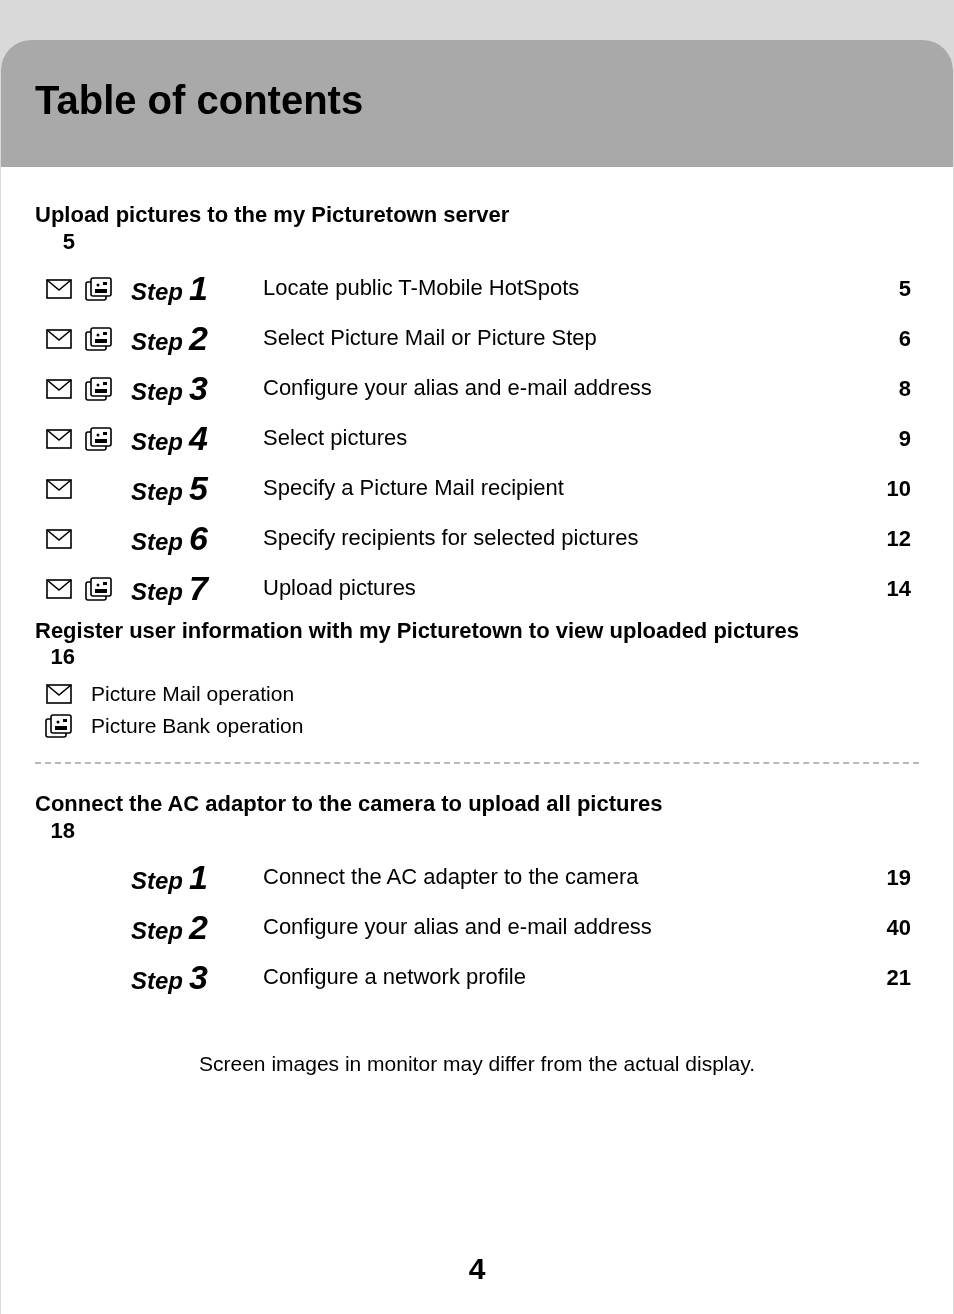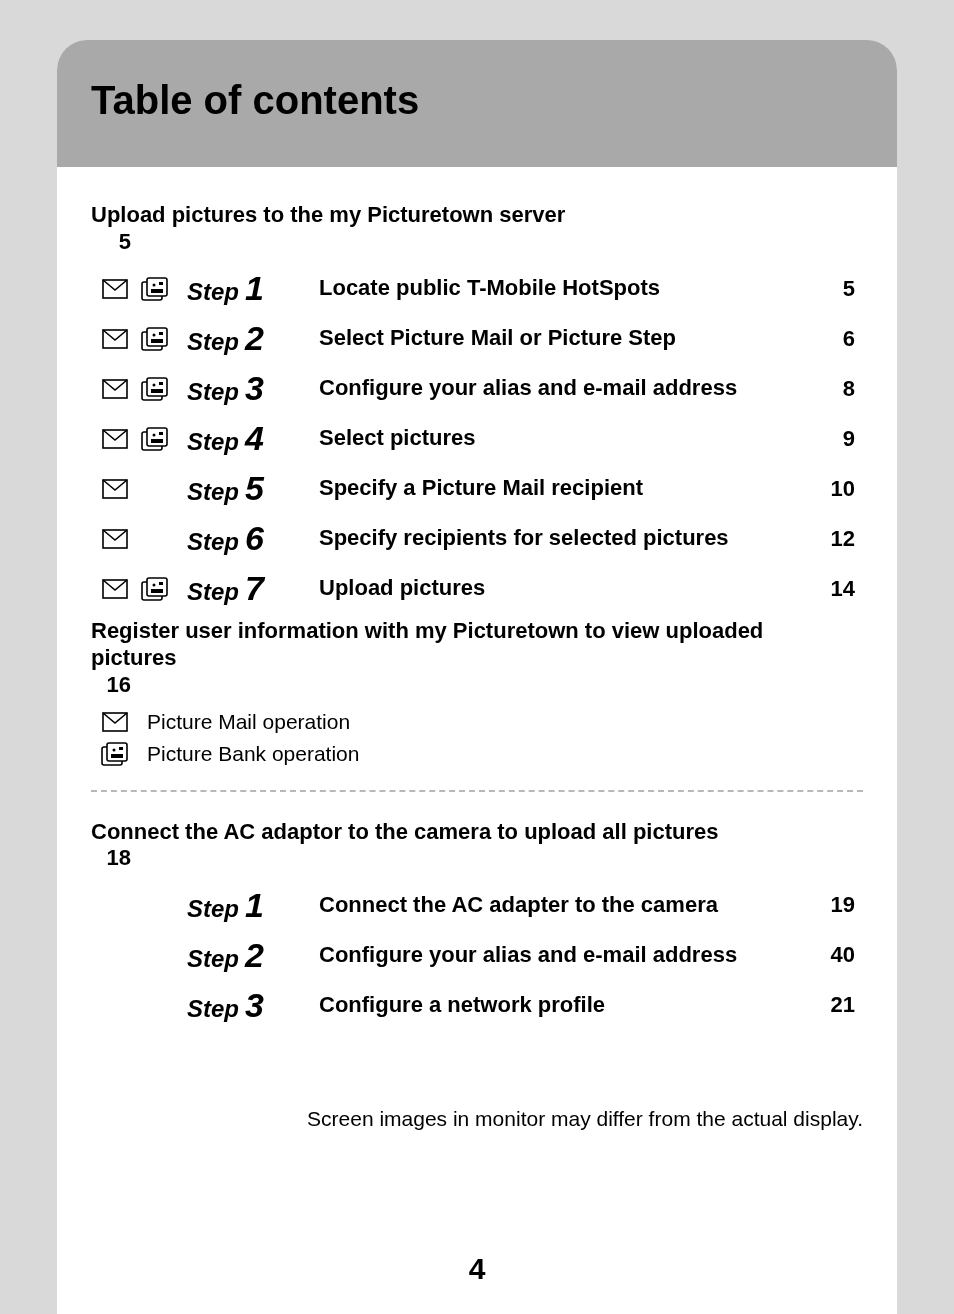--- a/index.html
+++ b/index.html
@@ -7,21 +7,21 @@
   body {
     background: #d9d9d9;
     font-family: "Helvetica Neue", Helvetica, Arial, sans-serif;
     color: #000;
     display: flex;
     align-items: flex-start;
     justify-content: center;
     padding-top: 40px;
   }
   .page {
-    width: 840px;
+    width: 952px;
     background: #fff;
     border-radius: 30px 30px 0 0;
     overflow: hidden;
     height: 1274px;
     position: relative;
   }
   .header {
     background: #a9a9a9;
     padding: 38px 34px 44px 34px;
   }
@@ -62,21 +62,21 @@
     font-style: italic;
     font-weight: 900;
     font-size: 24px;
     display: flex;
     align-items: baseline;
     gap: 6px;
   }
   .step .num { font-size: 34px; font-weight: 900; }
   .desc {
     flex: 1;
-    font-weight: 700;
+    font-weight: 400;
     font-size: 22px;
     padding-right: 8px;
     line-height: 1.2;
   }
   .pg {
     width: 40px;
     text-align: right;
     font-weight: 800;
     font-size: 22px;
   }
@@ -90,24 +90,24 @@
     font-size: 21px;
     font-weight: 400;
     margin: 8px 0;
   }
   .divider {
     border: none;
     border-top: 2px dashed #b8b8b8;
     margin: 8px 0 26px 0;
   }
   .note {
-    text-align: right;
+    text-align: center;
     font-size: 21px;
     font-weight: 400;
-    margin-top: 80px;
+    margin-top: 52px;
   }
   .pagenum {
     position: absolute;
     bottom: 28px;
     left: 0; right: 0;
     text-align: center;
     font-size: 30px;
     font-weight: 900;
   }
   svg { display: block; }

